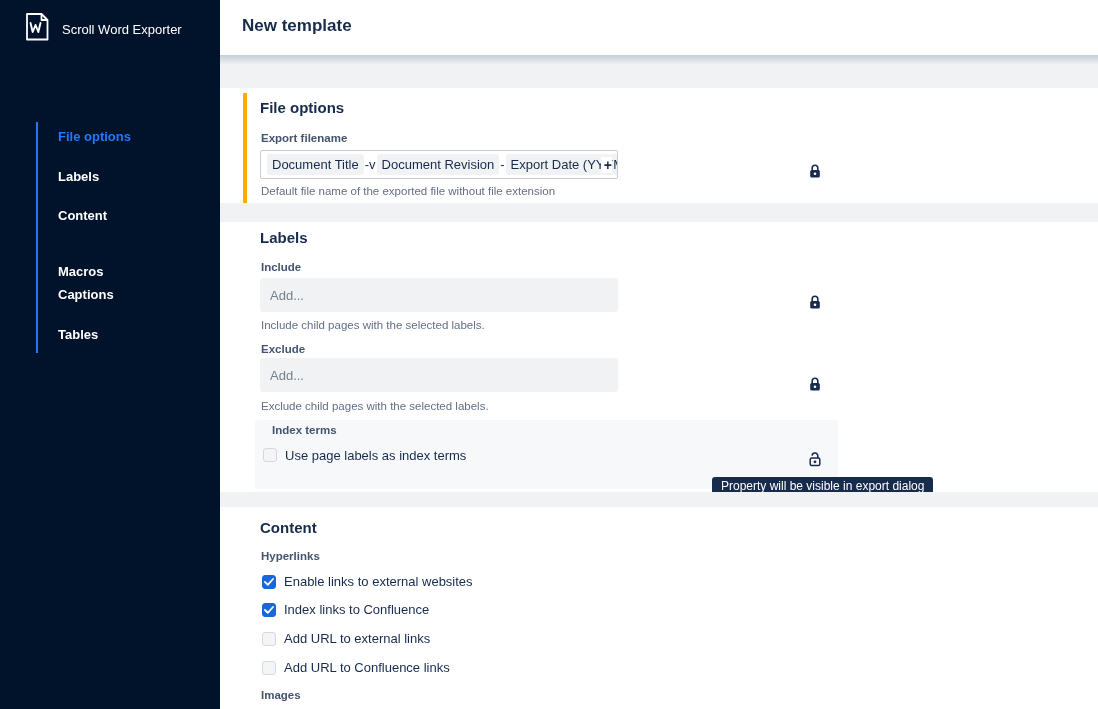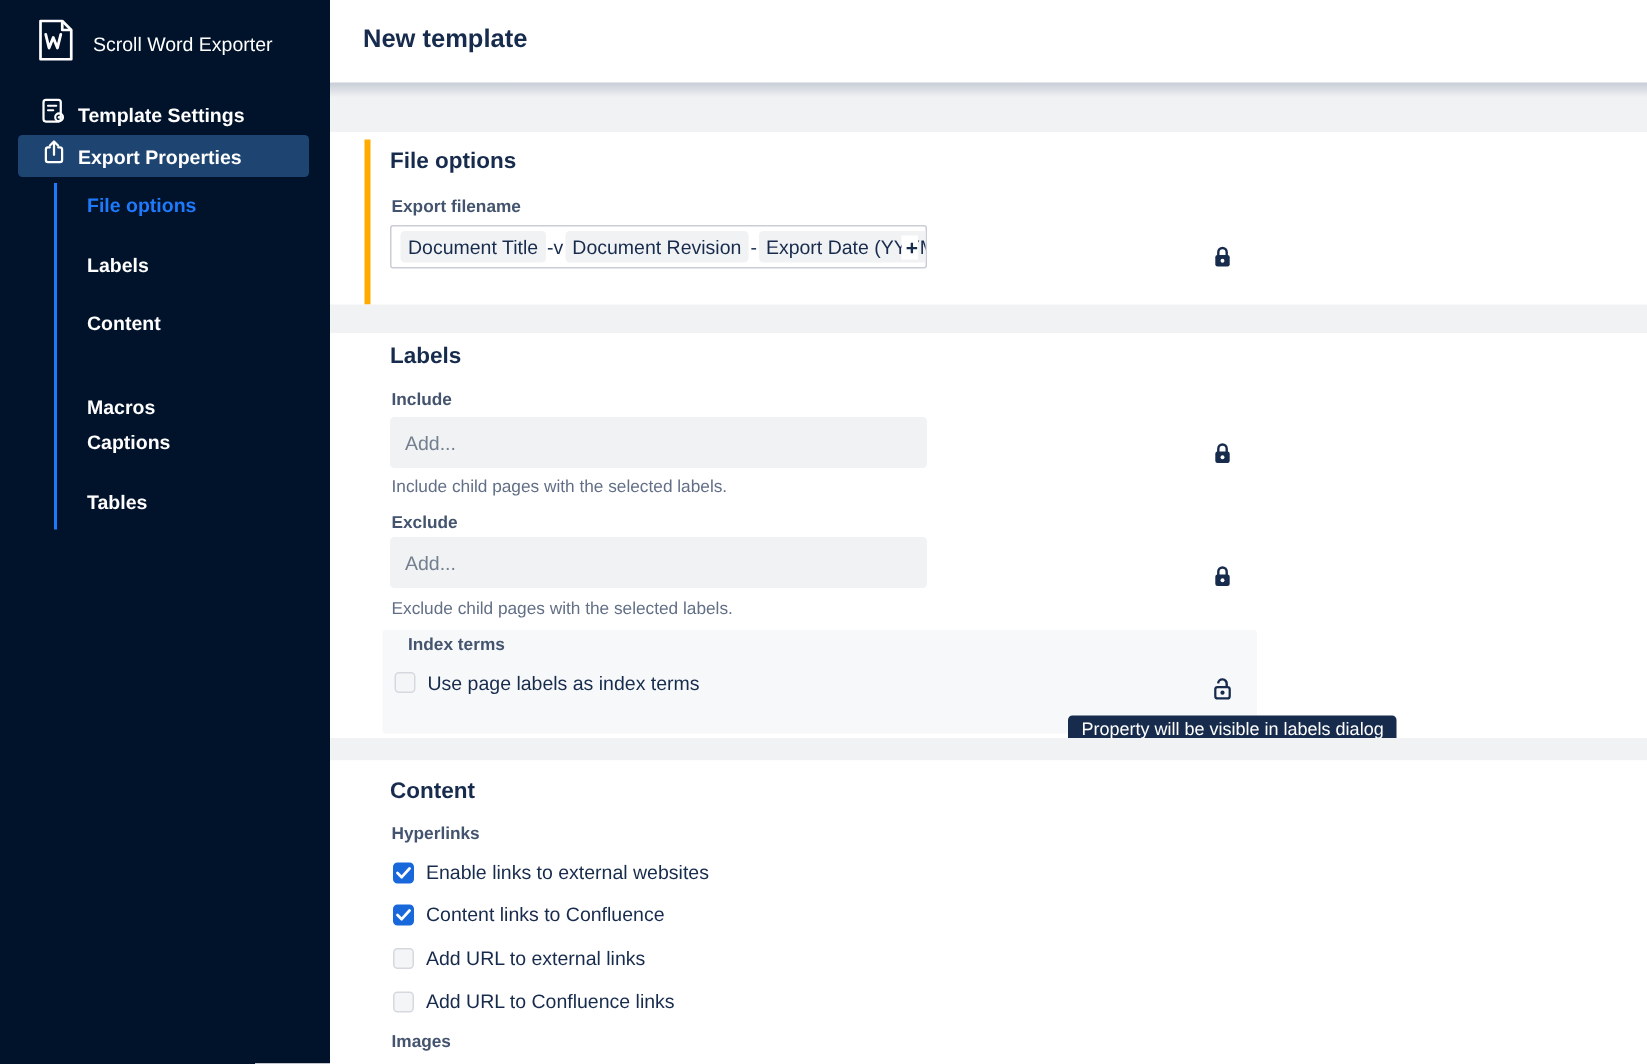--- a/index.html
+++ b/index.html
@@ -91,41 +91,21 @@
     <span>
       <svg width="26" height="30" viewBox="0 0 26 30">
         <path d="M3 2 h14.5 l6 6 v19.5 H3 z" fill="none" stroke="#fff" stroke-width="1.8" stroke-linejoin="round"></path>
         <path d="M17.5 2 v6 h6" fill="none" stroke="#fff" stroke-width="1.8" stroke-linejoin="round"></path>
         <path d="M6.5 11 l2.2 9 l2.8 -7 l2.8 7 l2.2 -9" fill="none" stroke="#fff" stroke-width="1.9" stroke-linecap="round" stroke-linejoin="round"></path>
       </svg>
     </span>
     <span class="app-name">Scroll Word Exporter</span>
   </div>
 
-  <div class="nav-item nav-ts">
-    <span>
-      <svg width="16" height="18" viewBox="0 0 16 18">
-        <rect x="1" y="1.5" width="11.5" height="14.5" rx="1.6" fill="none" stroke="#fff" stroke-width="1.5"></rect>
-        <path d="M4 5.5 h5.5 M4 8.5 h3.5" stroke="#fff" stroke-width="1.4" stroke-linecap="round"></path>
-        <circle cx="11.4" cy="13.2" r="2.6" fill="none" stroke="#fff" stroke-width="1.4"></circle>
-        <circle cx="11.4" cy="13.2" r="0.9" fill="#fff"></circle>
-      </svg>
-    </span>
-    <span class="nav-label">Template Settings</span>
-  </div>
-
-  <div class="nav-item nav-ep active">
-    <span>
-      <svg width="16" height="17" viewBox="0 0 16 17">
-        <path d="M5.2 5.2 H4 a1.4 1.4 0 0 0 -1.4 1.4 v7 a1.4 1.4 0 0 0 1.4 1.4 h8 a1.4 1.4 0 0 0 1.4 -1.4 v-7 A1.4 1.4 0 0 0 12 5.2 H10.8" fill="none" stroke="#fff" stroke-width="1.5" stroke-linecap="round"></path>
-        <path d="M8 10.2 V1.6 M5.3 4 L8 1.3 L10.7 4" fill="none" stroke="#fff" stroke-width="1.5" stroke-linecap="round" stroke-linejoin="round"></path>
-      </svg>
-    </span>
-    <span class="nav-label">Export Properties</span>
-  </div>
+
 
   <div class="subnav-line"></div>
   <div class="subnav-item sn0 active">File options</div>
   <div class="subnav-item sn1">Labels</div>
   <div class="subnav-item sn2">Content</div>
   <div class="subnav-item sn3">Macros</div>
   <div class="subnav-item sn4">Captions</div>
   <div class="subnav-item sn5">Tables</div>
 </div>
 
@@ -139,20 +119,21 @@
   <div class="sec-title" style="top:11px">File options</div>
   <div class="field-label" style="top:44px">Export filename</div>
   <div class="token-input">
     <span class="token">Document Title</span>
     <span class="token-sep">-v</span>
     <span class="token">Document Revision</span>
     <span class="token-sep">-</span>
     <span class="token">Export Date (YYYM</span>
     <span class="token-add">+</span>
   </div>
+  <div class="helper" style="top:97px">Default file name of the exported file without file extension</div>
   <span class="lock lock-file">
     <svg width="14" height="16" viewBox="0 0 14 16">
       <path d="M4.2 7.5 V5.1 a2.8 2.8 0 0 1 5.6 0 V7.5" fill="none" stroke="#172b4d" stroke-width="1.6"></path>
       <rect x="2.2" y="7" width="9.6" height="7.6" rx="1.5" fill="#172b4d"></rect>
       <circle cx="7" cy="10.8" r="1.3" fill="#fff"></circle>
     </svg>
   </span>
 </div>
 
 <div class="band band2"></div>
@@ -189,21 +170,21 @@
     </span>
     <span class="index-cb-label">Use page labels as index terms</span>
   </div>
   <span class="lock lock-index">
     <svg width="14" height="16" viewBox="0 0 14 16">
       <path d="M4.1 4.6 a2.8 2.8 0 0 1 5.7 0.4 V7" fill="none" stroke="#172b4d" stroke-width="1.6"></path>
       <rect x="2.2" y="7" width="9.6" height="7.6" rx="1.5" fill="none" stroke="#172b4d" stroke-width="1.5"></rect>
       <circle cx="7" cy="10.8" r="1.4" fill="#172b4d"></circle>
     </svg>
   </span>
-  <div class="tooltip">Property will be visible in labels dialog</div>
+  <div class="tooltip">Property will be visible in export dialog</div>
 </div>
 
 <div class="band band3"></div>
 
 <div class="section sec-content">
   <div class="sec-title" style="top:12px">Content</div>
   <div class="field-label lbl-hyperlinks">Hyperlinks</div>
 
   <div class="cbrow row0">
     <span class="checkbox checked">
@@ -212,21 +193,21 @@
         </svg>
     </span>
     <span class="cb-label">Enable links to external websites</span>
   </div>
   <div class="cbrow row1">
     <span class="checkbox checked">
       <svg width="10" height="8" viewBox="0 0 10 8">
           <polyline points="1,4 3.8,6.8 9,1" fill="none" stroke="#fff" stroke-width="1.8" stroke-linecap="round" stroke-linejoin="round"></polyline>
         </svg>
     </span>
-    <span class="cb-label">Content links to Confluence</span>
+    <span class="cb-label">Index links to Confluence</span>
   </div>
   <div class="cbrow row2">
     <span class="checkbox">
       
     </span>
     <span class="cb-label">Add URL to external links</span>
   </div>
   <div class="cbrow row3">
     <span class="checkbox">
       

